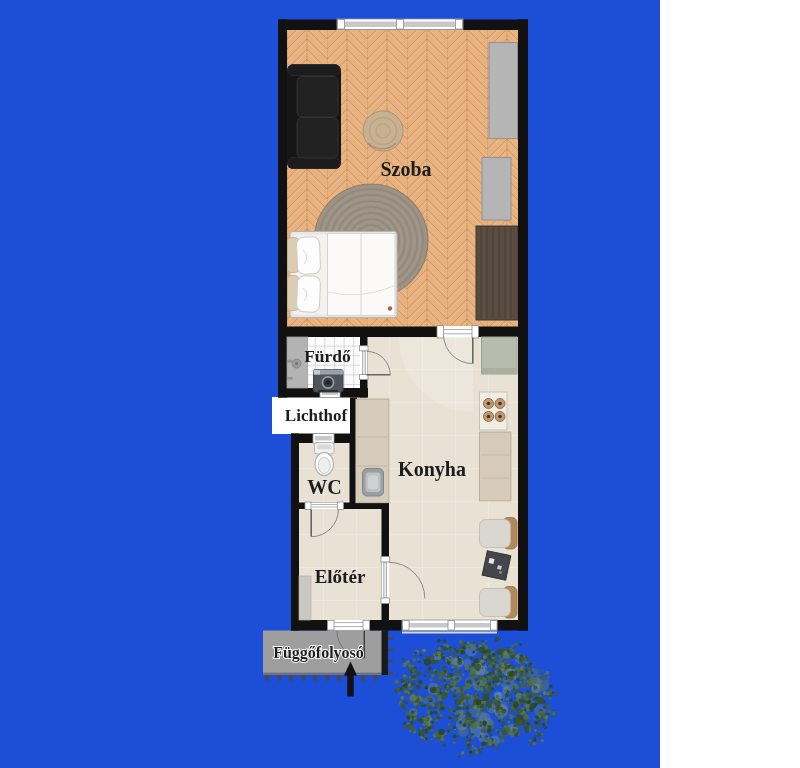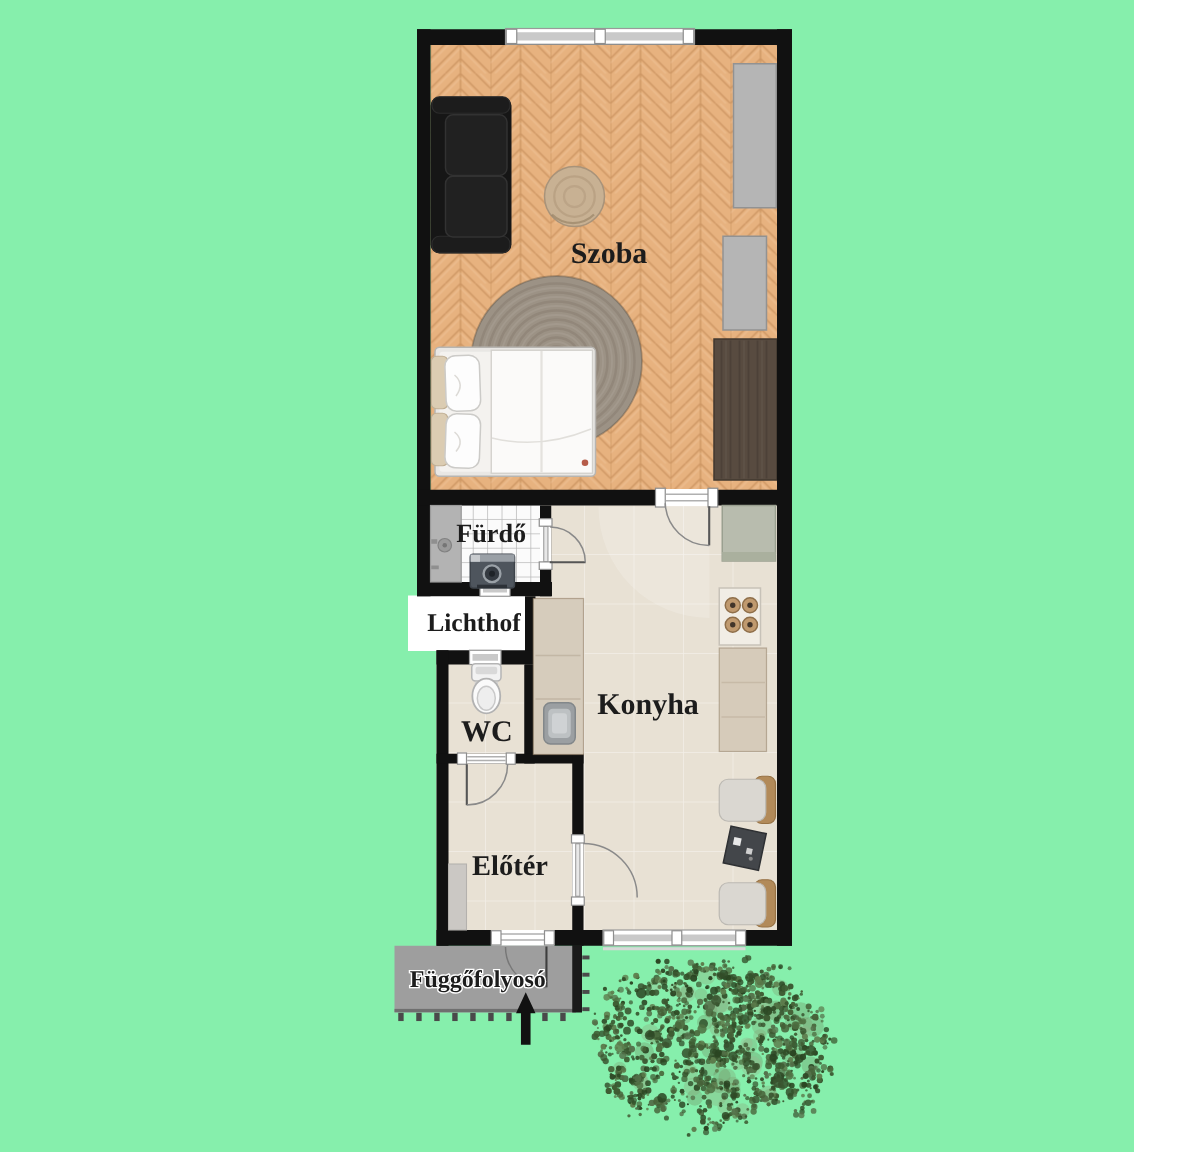--- a/index.html
+++ b/index.html
@@ -1,16 +1,16 @@
 <!DOCTYPE html>
 <html><head>
 <meta charset="utf-8">
 <style>
 html,body{margin:0;padding:0;background:#ffffff;}
-#plan{position:relative;width:756px;height:768px;background:#86efac;overflow:hidden;}
+#plan{position:relative;width:660px;height:768px;background:#1d4ed8;overflow:hidden;}
 text{font-family:"Liberation Serif",serif;font-weight:bold;fill:#1c1c1c;}
 </style>
 </head>
 <body>
 <div id="plan">
 <svg width="800" height="768" viewBox="0 0 800 768">
 <defs>
 <pattern id="hb" x="287" y="29" width="40" height="20" patternUnits="userSpaceOnUse">
   <rect width="40" height="20" fill="#e7b27f"></rect>
   <g stroke="rgba(152,92,40,0.30)" stroke-width="1" fill="none">

